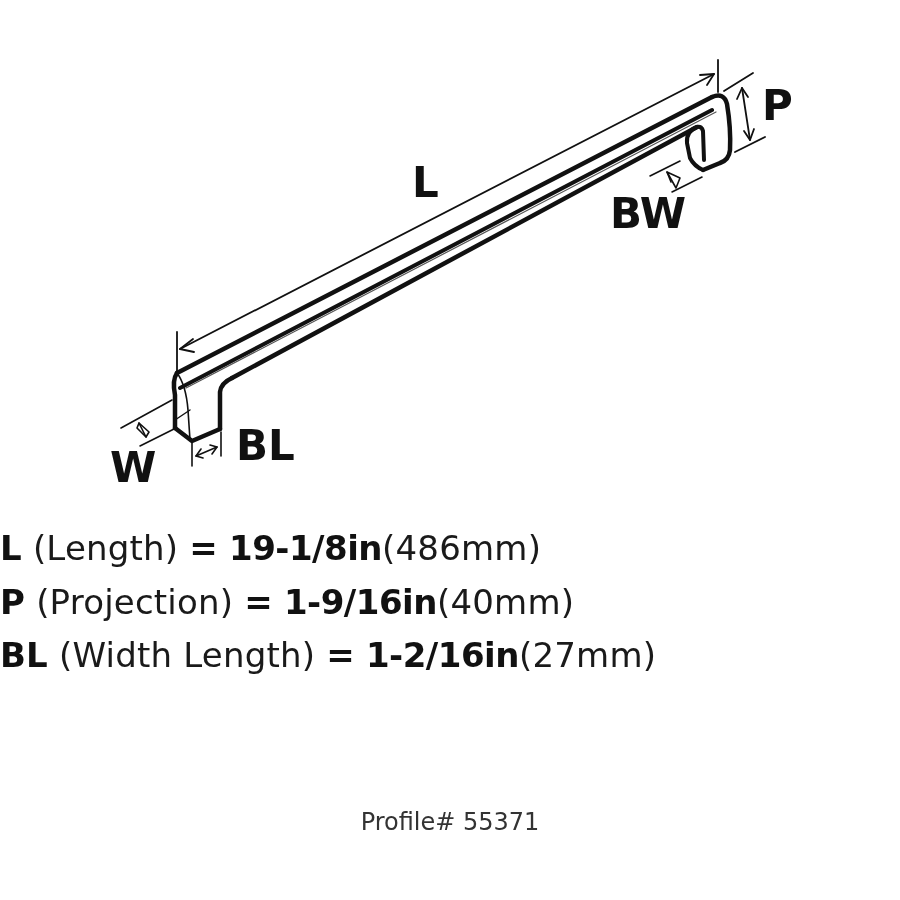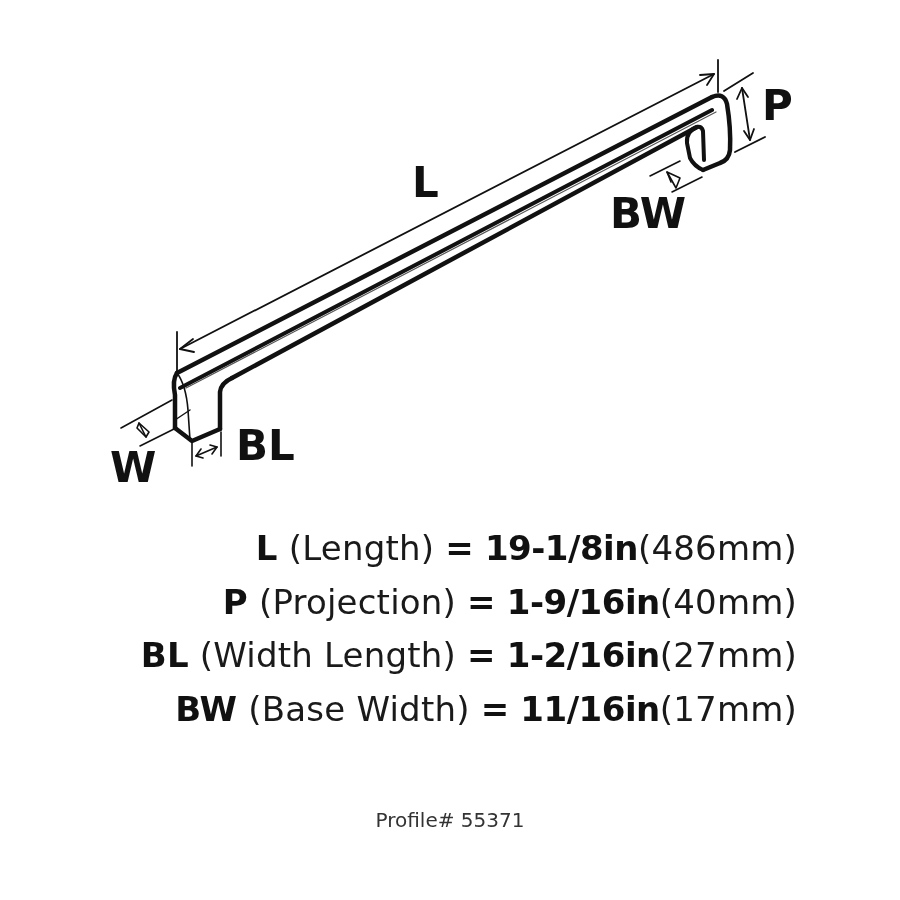--- a/index.html
+++ b/index.html
@@ -1,28 +1,28 @@
 <!DOCTYPE html>
 <html><head>
 <meta charset="utf-8">
 <style>
   html, body { margin: 0; padding: 0; background: #ffffff; }
   body { width: 900px; height: 900px; position: relative; overflow: hidden;
          font-family: "DejaVu Sans", sans-serif; color: #111111; }
   #drawing { position: absolute; left: 0; top: 0; width: 900px; height: 500px; }
   .dim-label { font-family: "DejaVu Sans", sans-serif; font-weight: 600; fill: #111111; }
-  .specs { position: absolute; left: 0; top: 522px; width: 797px; text-align: right; }
+  .specs { position: absolute; left: 0; top: 522px; width: 797px; text-align: left; }
   .spec-row { height: 53.5px; line-height: 53.5px; font-size: 34px; white-space: nowrap; letter-spacing: 0.2px; }
   .spec-row .code { font-weight: bold; }
   .spec-row .name { font-weight: normal; font-family: "DejaVu Sans", sans-serif; color: #1a1a1a; }
   .spec-row .eq { font-weight: bold; }
   .spec-row .imp { font-weight: bold; letter-spacing: -0.5px; }
   .spec-row .met { font-weight: normal; color: #1a1a1a; }
   .profile { position: absolute; left: 0; top: 808px; width: 900px; text-align: center;
-             font-size: 20px; color: #333333; }
+             font-size: 24px; color: #333333; }
 </style>
 </head>
 <body>
 
 <svg id="drawing" viewBox="0 0 900 500" xmlns="http://www.w3.org/2000/svg">
   <g fill="none" stroke="#111" stroke-linecap="round" stroke-linejoin="round">
 
     <g>
 
       <path d="M177,373 L712,97" stroke-width="4.5"></path>
@@ -103,21 +103,15 @@
     <span class="name">(Projection)</span>
     <span class="eq">=</span>
     <span class="imp">1-9/16in</span><span class="met">(40mm)</span>
   </div>
   <div class="spec-row">
     <span class="code">BL</span>
     <span class="name">(Width Length)</span>
     <span class="eq">=</span>
     <span class="imp">1-2/16in</span><span class="met">(27mm)</span>
   </div>
-  <div class="spec-row">
-    <span class="code">BW</span>
-    <span class="name">(Base Width)</span>
-    <span class="eq">=</span>
-    <span class="imp">11/16in</span><span class="met">(17mm)</span>
-  </div>
 </div>
 
 <div class="profile">Profile# 55371</div>
 
 </body></html>

